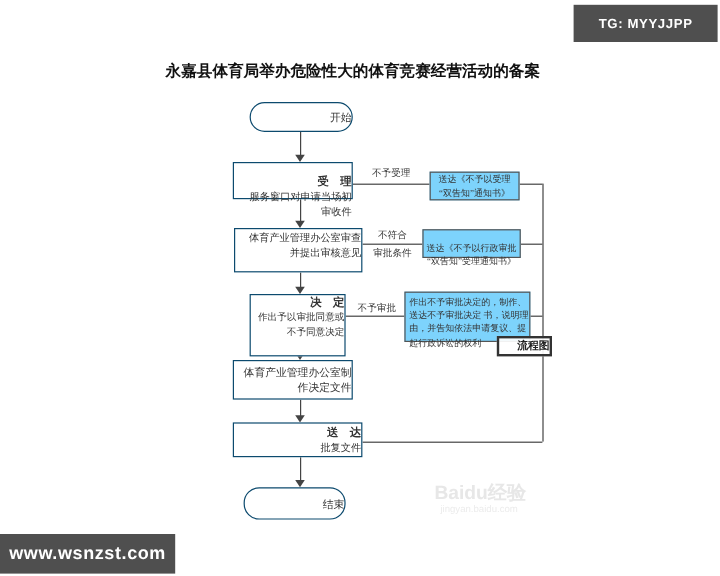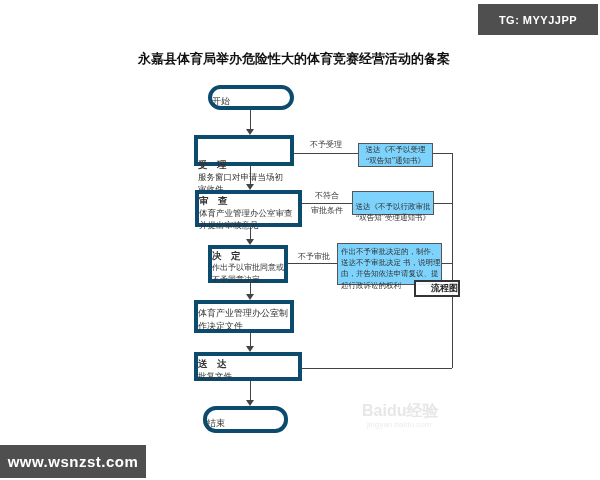--- a/index.html
+++ b/index.html
@@ -19,31 +19,31 @@
   
   .title-line{
     position:absolute;left:44px;width:500px;text-align:center;
     font-family:"Liberation Sans", sans-serif;font-weight:bold;
     font-size:13px;color:#111;line-height:16px;
   }
   .title-1{top:51px;}
   .title-2{top:70px;}
   
   .node{
-    position:absolute;border:4px solid #0c4a6e;background:#fff;
-    text-align:left;z-index:2;box-sizing:border-box;
+    position:absolute;border:1px solid #0c4a6e;background:#fff;
+    text-align:right;z-index:2;box-sizing:border-box;
   }
   .terminal{border-radius:13px;font-size:9px;color:#333;}
   .t-start{left:208px;top:85px;width:86px;height:25px;line-height:25px;}
   .t-end{left:203px;top:406px;width:85px;height:27px;line-height:27px;}
   .heading{font-size:9.5px;font-weight:bold;line-height:12px;}
   .bline{font-size:8.5px;line-height:12px;white-space:nowrap;}
-  .box-accept{left:194px;top:135px;width:100px;height:31px;padding-top:20px;overflow:visible;}
+  .box-accept{left:194px;top:135px;width:100px;height:31px;padding-top:10px;overflow:visible;}
   .box-review{left:195px;top:190px;width:107px;height:37px;padding-top:1px;}
-  .box-decide{left:208px;top:245px;width:80px;height:38px;padding-top:1px;}
+  .box-decide{left:208px;top:245px;width:80px;height:52px;padding-top:1px;}
   .box-produce{left:194px;top:300px;width:100px;height:33px;padding-top:3px;}
   .box-produce .bline{line-height:13px;font-size:9px;}
   .box-deliver{left:194px;top:352px;width:108px;height:29px;padding-top:2px;}
   
   .sbox{position:absolute;border:1px solid #555;background:#7dd3fc;z-index:2;box-sizing:border-box;text-align:center;}
   .sline{font-size:7.5px;line-height:10.5px;white-space:nowrap;}
   .sbox-1{left:358px;top:143px;width:75px;height:24px;padding-top:1px;}
   .sbox-2{left:352px;top:191px;width:82px;height:24px;padding-top:10px;}
   .sbox-3{left:337px;top:243px;width:105px;height:42px;padding:2px 3px;text-align:left;}
   .sbox-3 .sline{line-height:11.2px;}
@@ -122,21 +122,20 @@
 
   <div class="node terminal t-start">开始</div>
 
   <div class="node box-accept">
     <div class="heading">受　理</div>
     <div class="bline">服务窗口对申请当场初</div>
     <div class="bline">审收件</div>
   </div>
 
   <div class="node box-review">
-    <div class="heading">审　查</div>
     <div class="bline">体育产业管理办公室审查</div>
     <div class="bline">并提出审核意见</div>
   </div>
 
   <div class="node box-decide">
     <div class="heading">决　定</div>
     <div class="bline" style="font-size:8px;">作出予以审批同意或</div>
     <div class="bline" style="font-size:8px;">不予同意决定</div>
   </div>
 

